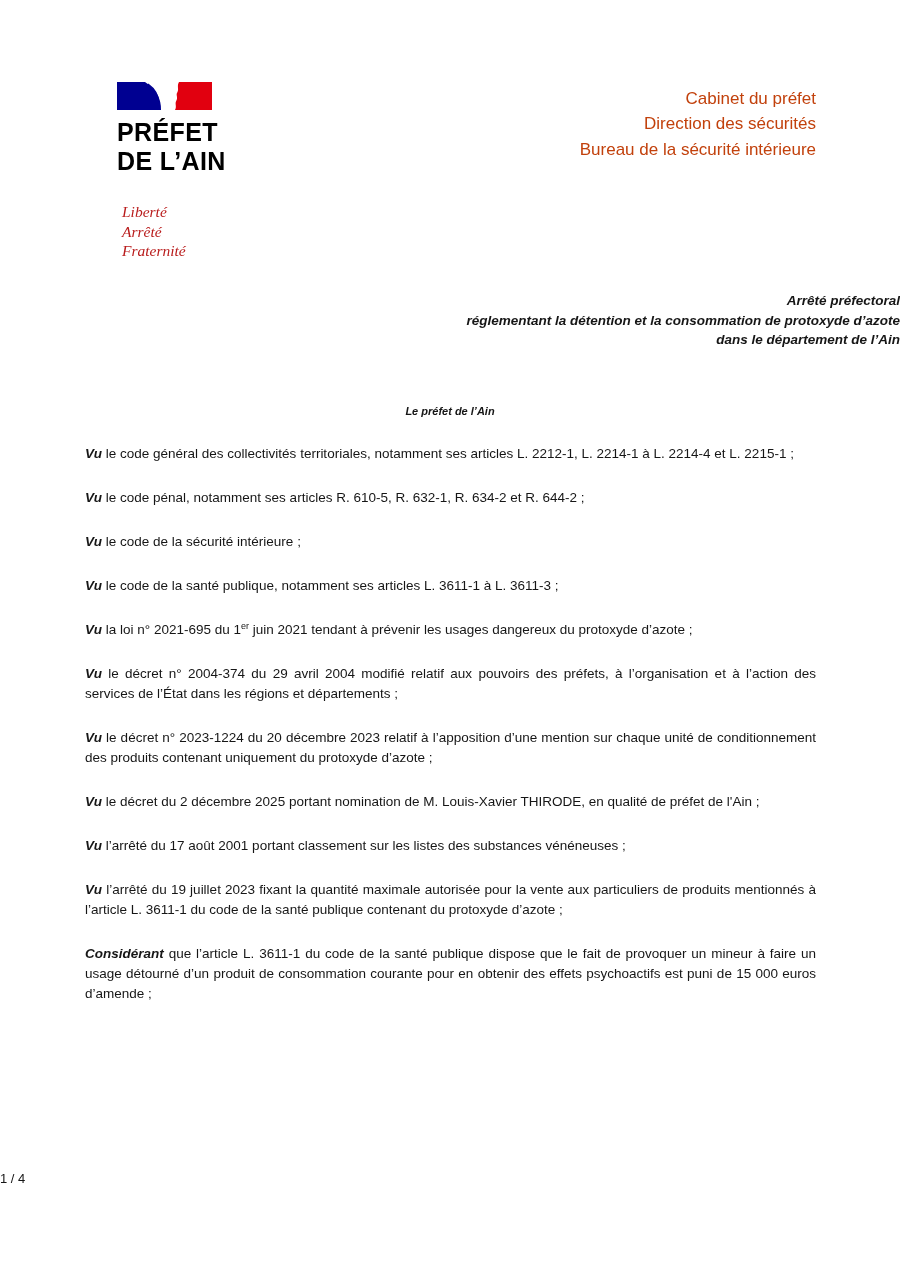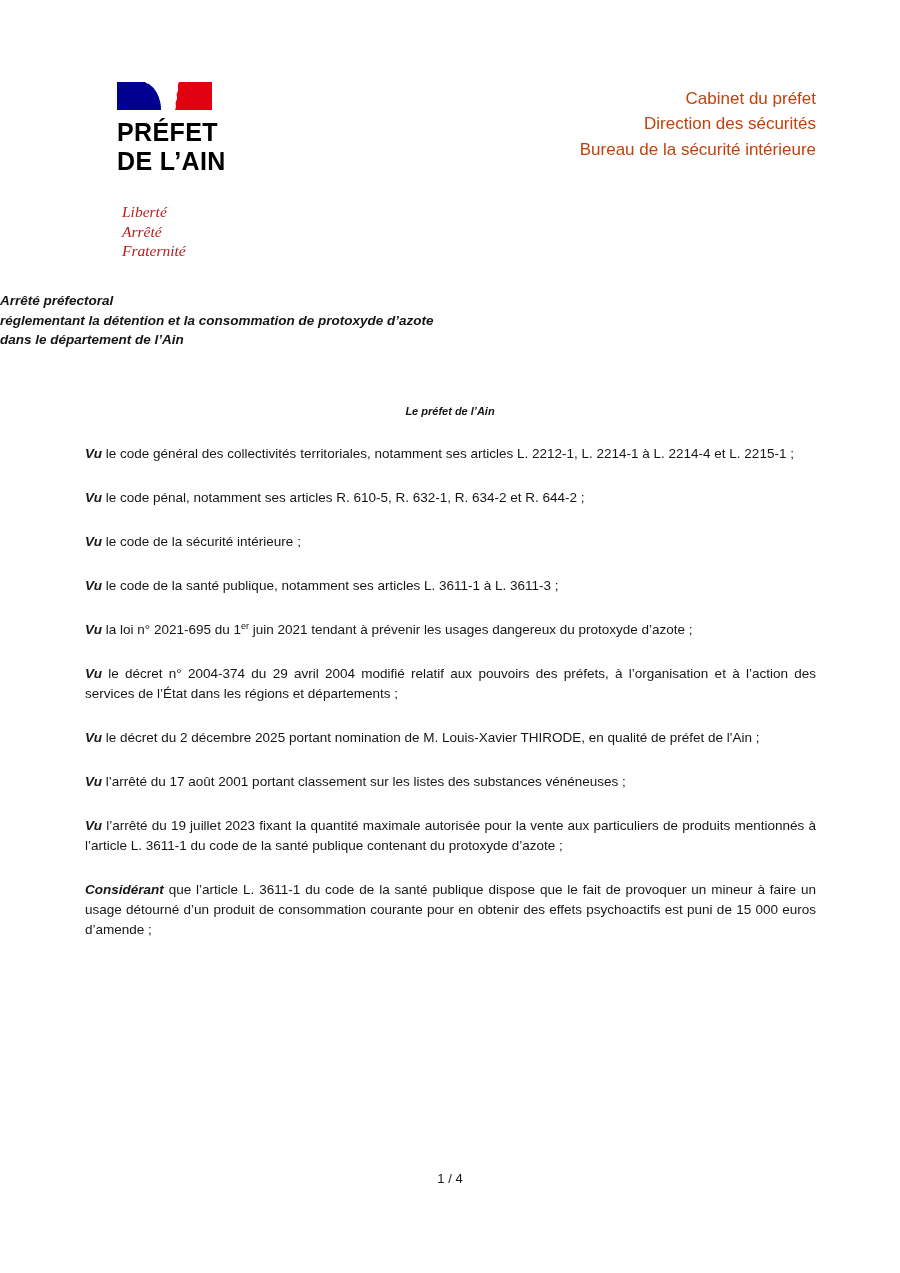--- a/index.html
+++ b/index.html
@@ -52,21 +52,21 @@
     line-height: 25.3px;
     color: #c2410c;
   }
 
   
   .doc-title {
     position: absolute;
     top: 291px;
     left: 0;
     right: 0;
-    text-align: left;
+    text-align: right;
     font-size: 13.5px;
     font-weight: 700;
     font-style: italic;
     line-height: 19.5px;
     color: #161616;
   }
 
   .salutation {
     position: absolute;
     top: 405px;
@@ -93,21 +93,20 @@
   .content p.para { margin: 0 0 24px 0; }
   .content .lead { font-weight: 700; font-style: italic; }
   .content sup { font-size: 9px; vertical-align: super; line-height: 0; }
 
   
   .page-num {
     position: absolute;
     top: 1171px;
     left: 0;
     right: 0;
-    text-align: center;
     font-size: 13px;
     color: #161616;
   }
 </style>
 </head>
 <body>
 
 <div class="page">
 
   <div class="brand">
@@ -143,20 +142,21 @@
 
   <div class="salutation">Le préfet de l’Ain</div>
 
   <div class="content">
       <p class="para"><strong class="lead">Vu</strong> le code général des collectivités territoriales, notamment ses articles L. 2212-1, L. 2214-1 à L. 2214-4 et L. 2215-1 ;</p>
       <p class="para"><strong class="lead">Vu</strong> le code pénal, notamment ses articles R. 610-5, R. 632-1, R. 634-2 et R. 644-2 ;</p>
       <p class="para"><strong class="lead">Vu</strong> le code de la sécurité intérieure ;</p>
       <p class="para"><strong class="lead">Vu</strong> le code de la santé publique, notamment ses articles L. 3611-1 à L. 3611-3 ;</p>
       <p class="para"><strong class="lead">Vu</strong> la loi n° 2021-695 du 1<sup>er</sup> juin 2021 tendant à prévenir les usages dangereux du protoxyde d’azote ;</p>
       <p class="para"><strong class="lead">Vu</strong> le décret n° 2004-374 du 29 avril 2004 modifié relatif aux pouvoirs des préfets, à l’organisation et à l’action des services de l’État dans les régions et départements ;</p>
+      <p class="para"><strong class="lead">Vu</strong> le décret n° 2023-1224 du 20 décembre 2023 relatif à l’apposition d’une mention sur chaque unité de conditionnement des produits contenant uniquement du protoxyde d’azote ;</p>
       <p class="para"><strong class="lead">Vu</strong> le décret du 2 décembre 2025 portant nomination de M. Louis-Xavier THIRODE, en qualité de préfet de l'Ain ;</p>
       <p class="para"><strong class="lead">Vu</strong> l’arrêté du 17 août 2001 portant classement sur les listes des substances vénéneuses ;</p>
       <p class="para"><strong class="lead">Vu</strong> l’arrêté du 19 juillet 2023 fixant la quantité maximale autorisée pour la vente aux particuliers de produits mentionnés à l’article L. 3611-1 du code de la santé publique contenant du protoxyde d’azote ;</p>
       <p class="para"><strong class="lead">Considérant</strong> que l’article L. 3611-1 du code de la santé publique dispose que le fait de provoquer un mineur à faire un usage détourné d’un produit de consommation courante pour en obtenir des effets psychoactifs est puni de 15 000 euros d’amende ;</p>
     </div>
 
   <div class="page-num">1 / 4</div>
 
 </div>
 

